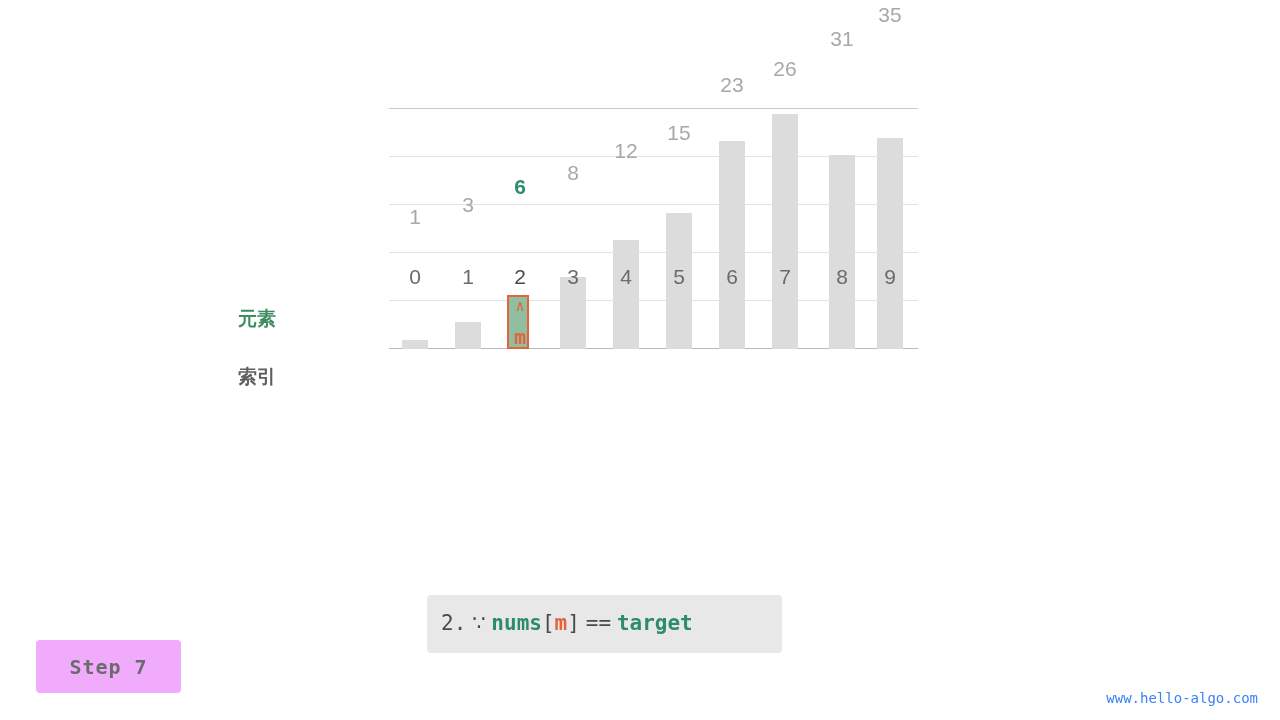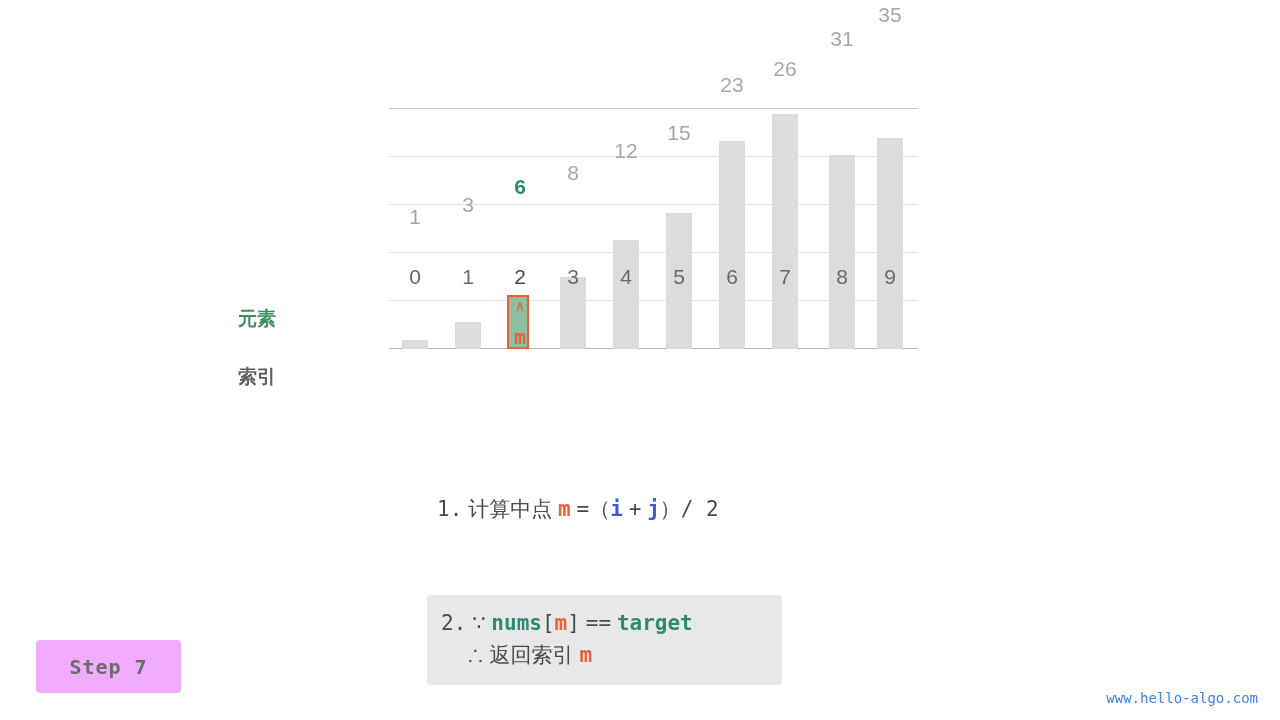--- a/index.html
+++ b/index.html
@@ -291,40 +291,27 @@
       <div class="bar-val" style="top:100px;">35</div>
       <div class="bar" style="height:211px;"></div>
       <div class="bar-idx">9</div>
     </div>
 
   </div>
 </div>
 
 <div id="text-block">
 
-  <div class="t-line">
-    <span class="mono c-dark">1.</span>
-    <span>计算中点</span>
-    <span class="mono c-m">m</span>
-    <span class="mono c-dark">=（</span><span class="mono c-i">i</span>
-    <span class="mono c-dark">+</span>
-    <span class="mono c-j">j</span><span class="mono c-dark">）/ 2</span>
-  </div>
 </div>
 
 <div id="step2-box">
   <div class="t-line">
     <span class="mono c-dark">2.</span>
     <span class="c-dark">∵</span>
     <span class="mono c-green">nums</span><span class="mono c-dark">[</span><span class="mono c-m">m</span><span class="mono c-dark">]</span>
     <span class="mono c-dark">==</span>
     <span class="mono c-green">target</span>
   </div>
-  <div class="t-line indent">
-    <span class="c-dark">∴</span>
-    <span>返回索引</span>
-    <span class="mono c-m">m</span>
-  </div>
 </div>
 
 <div id="step-badge">Step 7</div>
 
 <div id="watermark">www.hello-algo.com</div>
 
 </body></html>

